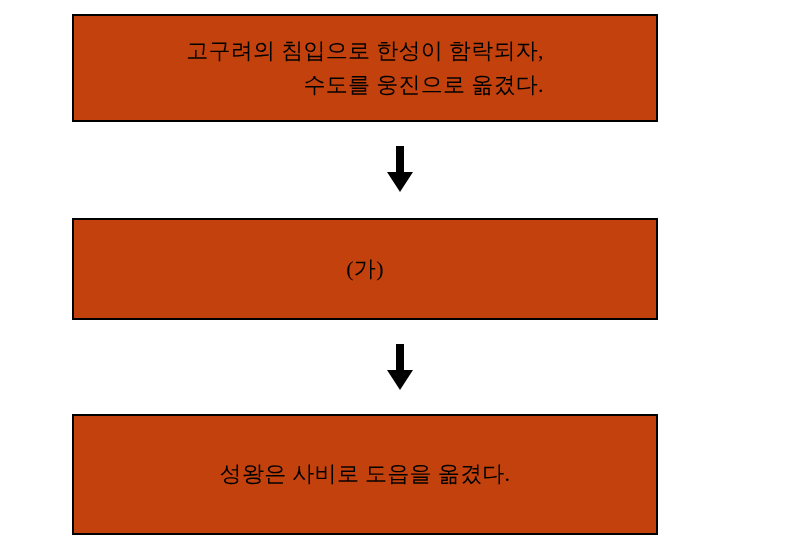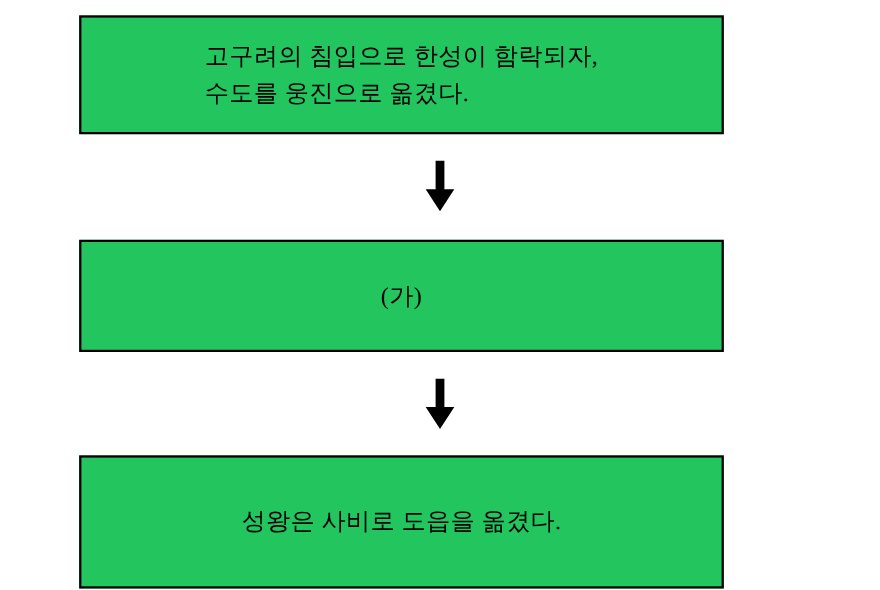--- a/index.html
+++ b/index.html
@@ -19,25 +19,25 @@
     width: 800px;
     height: 536px;
     box-sizing: border-box;
   }
   .box {
     position: absolute;
     left: 72px;
     width: 586px;
     box-sizing: border-box;
     border: 2px solid #000000;
-    background: #22c55e;
+    background: #c2410c;
     display: flex;
     align-items: center;
     justify-content: center;
-    text-align: left;
+    text-align: right;
   }
   .box-text {
     font-size: 22px;
     line-height: 1.55;
     letter-spacing: 0.3px;
     white-space: pre-line;
     padding: 0 12px;
   }
   #box-1 { top: 14px;  height: 108px; }
   #box-2 { top: 218px; height: 102px; }

